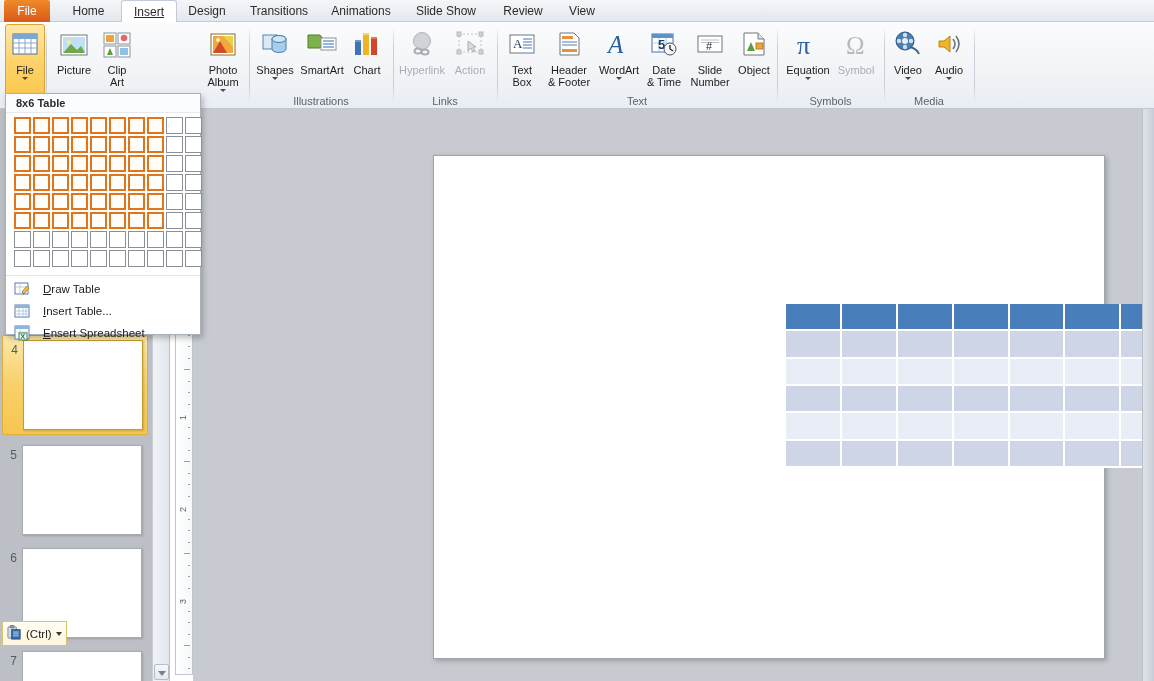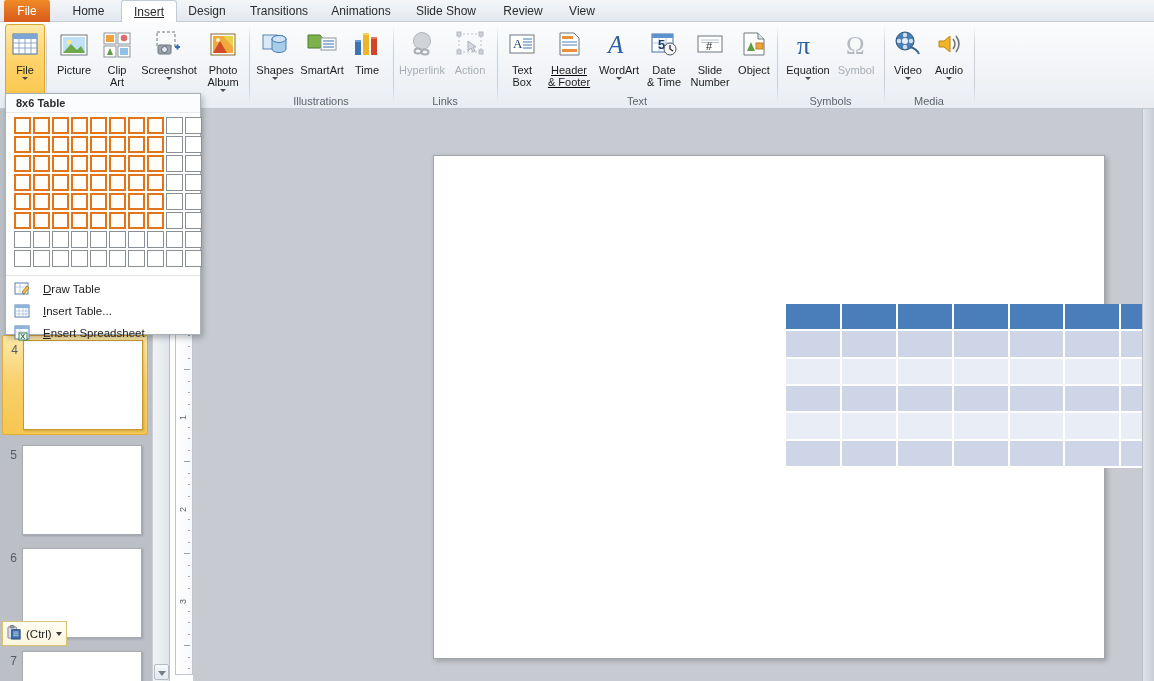--- a/index.html
+++ b/index.html
@@ -294,32 +294,20 @@
           <rect x="3" y="17" width="12" height="11" fill="#fff" stroke="#8a939c"></rect>
           <path d="M6 26 L9 19 L12 26 Z" fill="#5c9f43"></path>
           <rect x="17" y="17" width="12" height="11" fill="#fff" stroke="#8a939c"></rect>
           <rect x="19" y="19" width="8" height="7" fill="#8fc0e8"></rect>
         </svg>
       </span>
       <span class="lbl">Clip
 Art</span>
     </div>
 
-    <div class="btn" style="left:138px;width:62px;">
-      <span class="ico">
-        <svg width="32" height="32" viewBox="0 0 32 32">
-          <rect x="4" y="3" width="18" height="14" fill="none" stroke="#6d767f" stroke-dasharray="3,2"></rect>
-          <rect x="5" y="16" width="13" height="9" rx="1.5" fill="#9aa3ad" stroke="#6d767f"></rect>
-          <circle cx="11.5" cy="20.5" r="3" fill="#e4e8ee" stroke="#5f686f"></circle>
-          <path d="M22 18 h5 M24.5 15.5 v5" stroke="#2e6fb5" stroke-width="2"></path>
-        </svg>
-      </span>
-      <span class="lbl">Screenshot</span>
-      <span class="caret"></span>
-    </div>
 
     <div class="btn" style="left:200px;width:46px;">
       <span class="ico">
         <svg width="32" height="32" viewBox="0 0 32 32">
           <rect x="4" y="5" width="24" height="21" fill="#fff" stroke="#8a6a2e"></rect>
           <rect x="6" y="7" width="20" height="17" fill="#f2a83c"></rect>
           <path d="M6 24 L13 12 L20 24 Z" fill="#cf4b2a"></path>
           <path d="M16 7 L26 7 L26 18 Z" fill="#e8d24a"></path>
           <circle cx="11" cy="11" r="2" fill="#fff5c0"></circle>
         </svg>
@@ -361,21 +349,21 @@
       <span class="ico">
         <svg width="32" height="32" viewBox="0 0 32 32">
           <rect x="4" y="13" width="6" height="13" fill="#3f74b3"></rect>
           <rect x="12" y="6" width="6" height="20" fill="#f0b429"></rect>
           <rect x="20" y="10" width="6" height="16" fill="#d1452c"></rect>
           <rect x="4" y="11" width="6" height="2" fill="#6b9ad4"></rect>
           <rect x="12" y="4" width="6" height="2" fill="#f7d46b"></rect>
           <rect x="20" y="8" width="6" height="2" fill="#e8755c"></rect>
         </svg>
       </span>
-      <span class="lbl">Time</span>
+      <span class="lbl">Chart</span>
     </div>
 
     <div class="btn disabled" style="left:396px;width:52px;">
       <span class="ico">
         <svg width="32" height="32" viewBox="0 0 32 32">
           <circle cx="16" cy="12" r="8.5" fill="#d0d3d8" stroke="#b0b5bc"></circle>
           <ellipse cx="12" cy="22" rx="3.5" ry="2.6" fill="none" stroke="#a9aeb5" stroke-width="2"></ellipse>
           <ellipse cx="19" cy="23" rx="3.5" ry="2.6" fill="none" stroke="#a9aeb5" stroke-width="2"></ellipse>
         </svg>
       </span>
@@ -408,21 +396,21 @@
               <line x1="17" y1="13" x2="26" y2="13"></line>
             <line x1="17" y1="16" x2="26" y2="16"></line>
               <line x1="17" y1="19" x2="26" y2="19"></line>
           </g>
         </svg>
       </span>
       <span class="lbl">Text
 Box</span>
     </div>
 
-    <div class="btn" style="left:542px;width:54px;text-decoration:underline;">
+    <div class="btn" style="left:542px;width:54px;">
       <span class="ico">
         <svg width="32" height="32" viewBox="0 0 32 32">
           <path d="M7 4 h14 l5 5 v17 h-19 Z" fill="#fff" stroke="#6d767f"></path>
           <rect x="9" y="7" width="11" height="3" fill="#e8913c"></rect>
           <g stroke="#6a95c4" stroke-width="1.2">
             <line x1="9" y1="13" x2="24" y2="13"></line>
               <line x1="9" y1="16" x2="24" y2="16"></line>
           </g>
           <rect x="9" y="20" width="15" height="3" fill="#e8913c"></rect>
         </svg>

